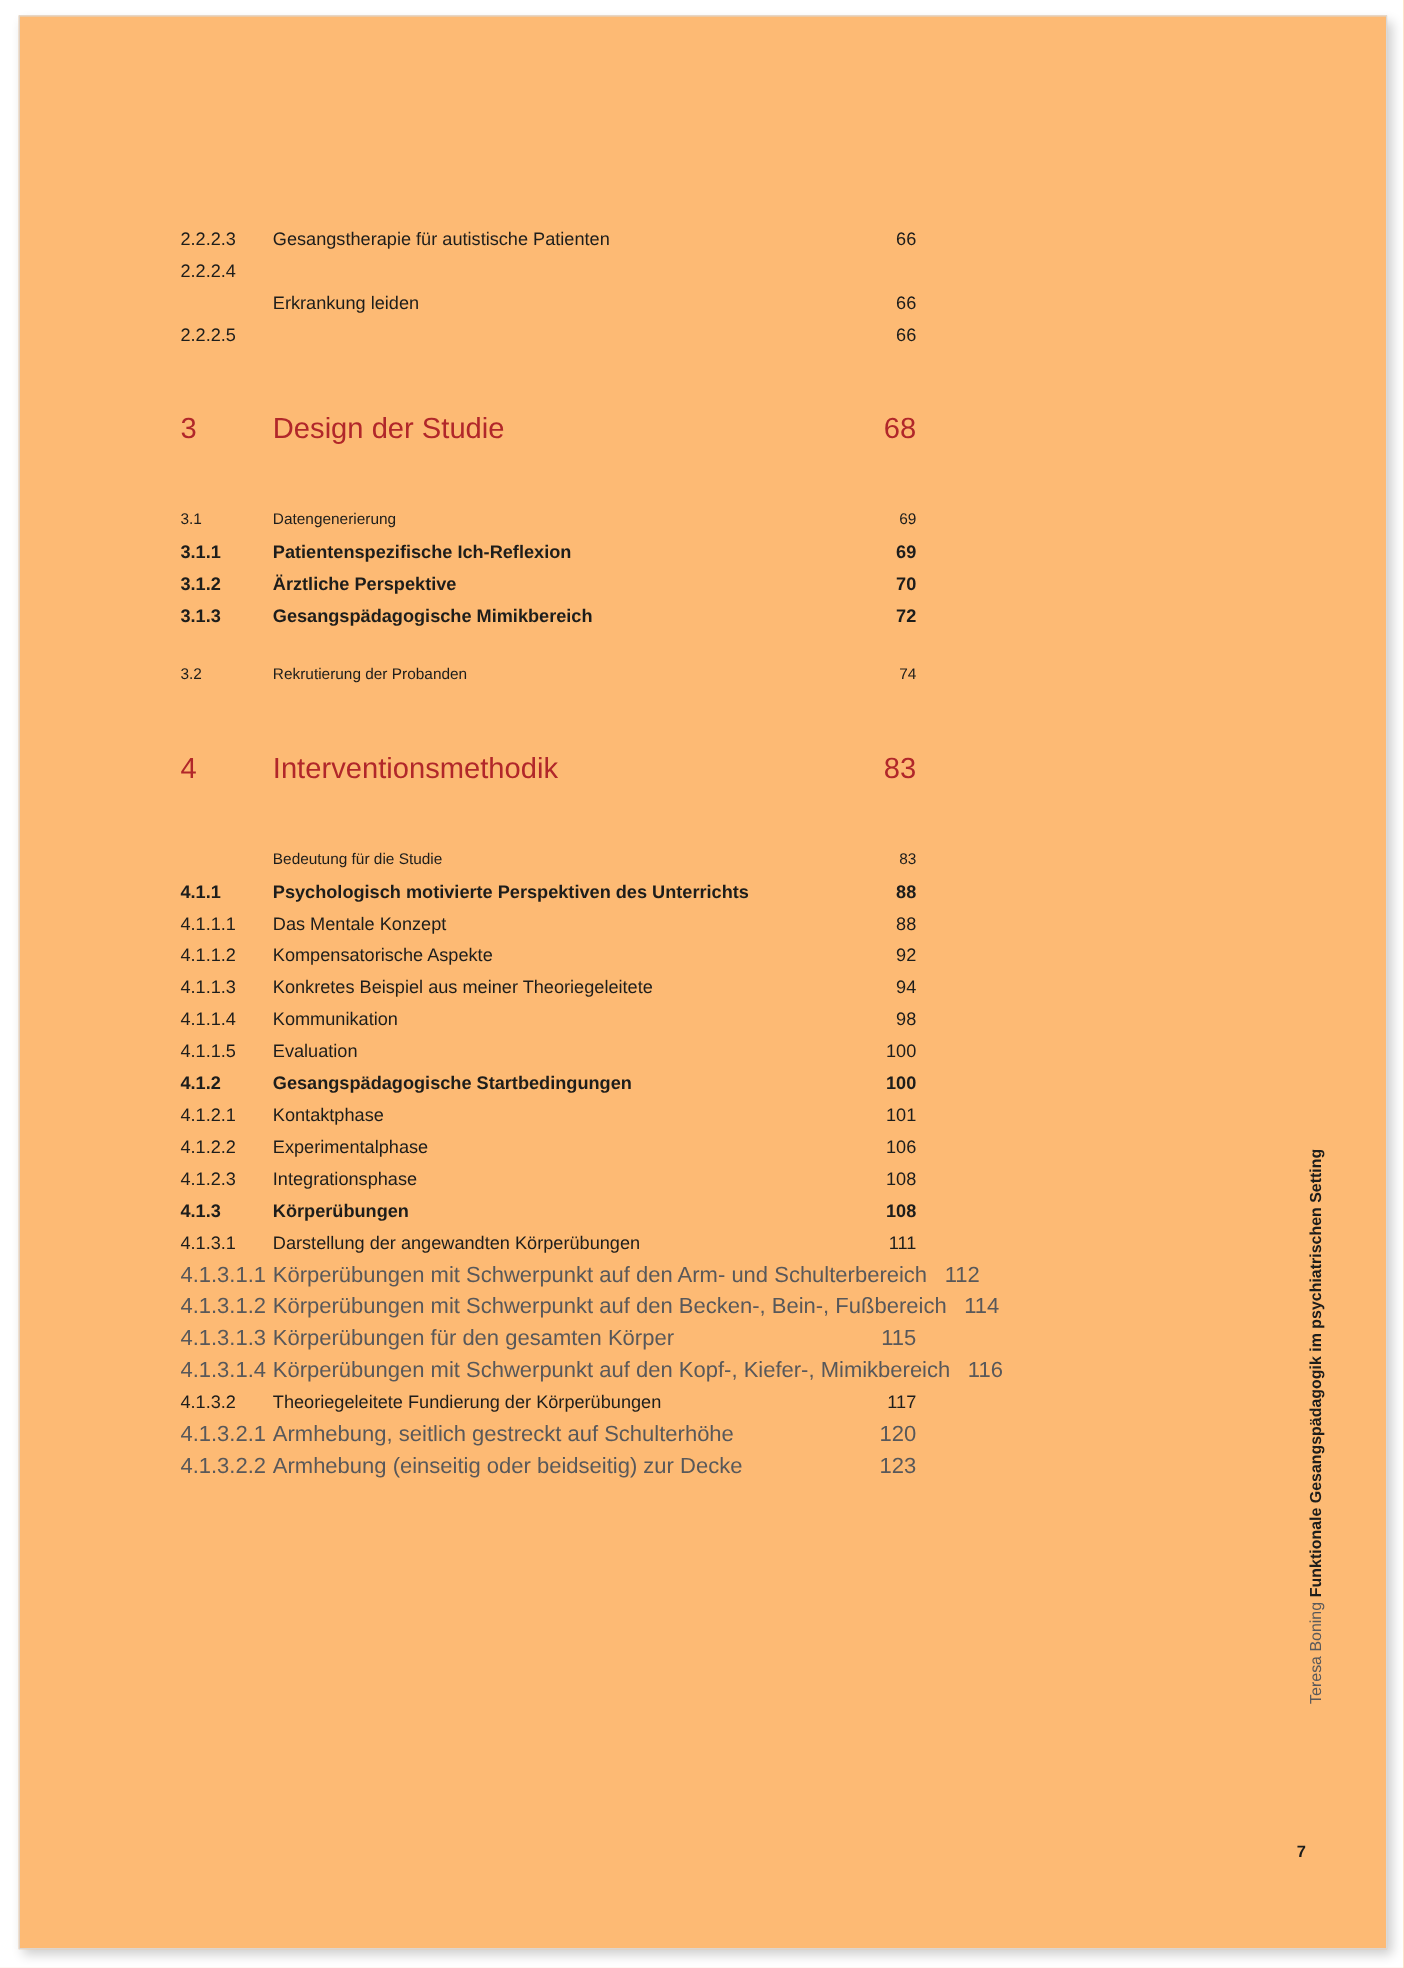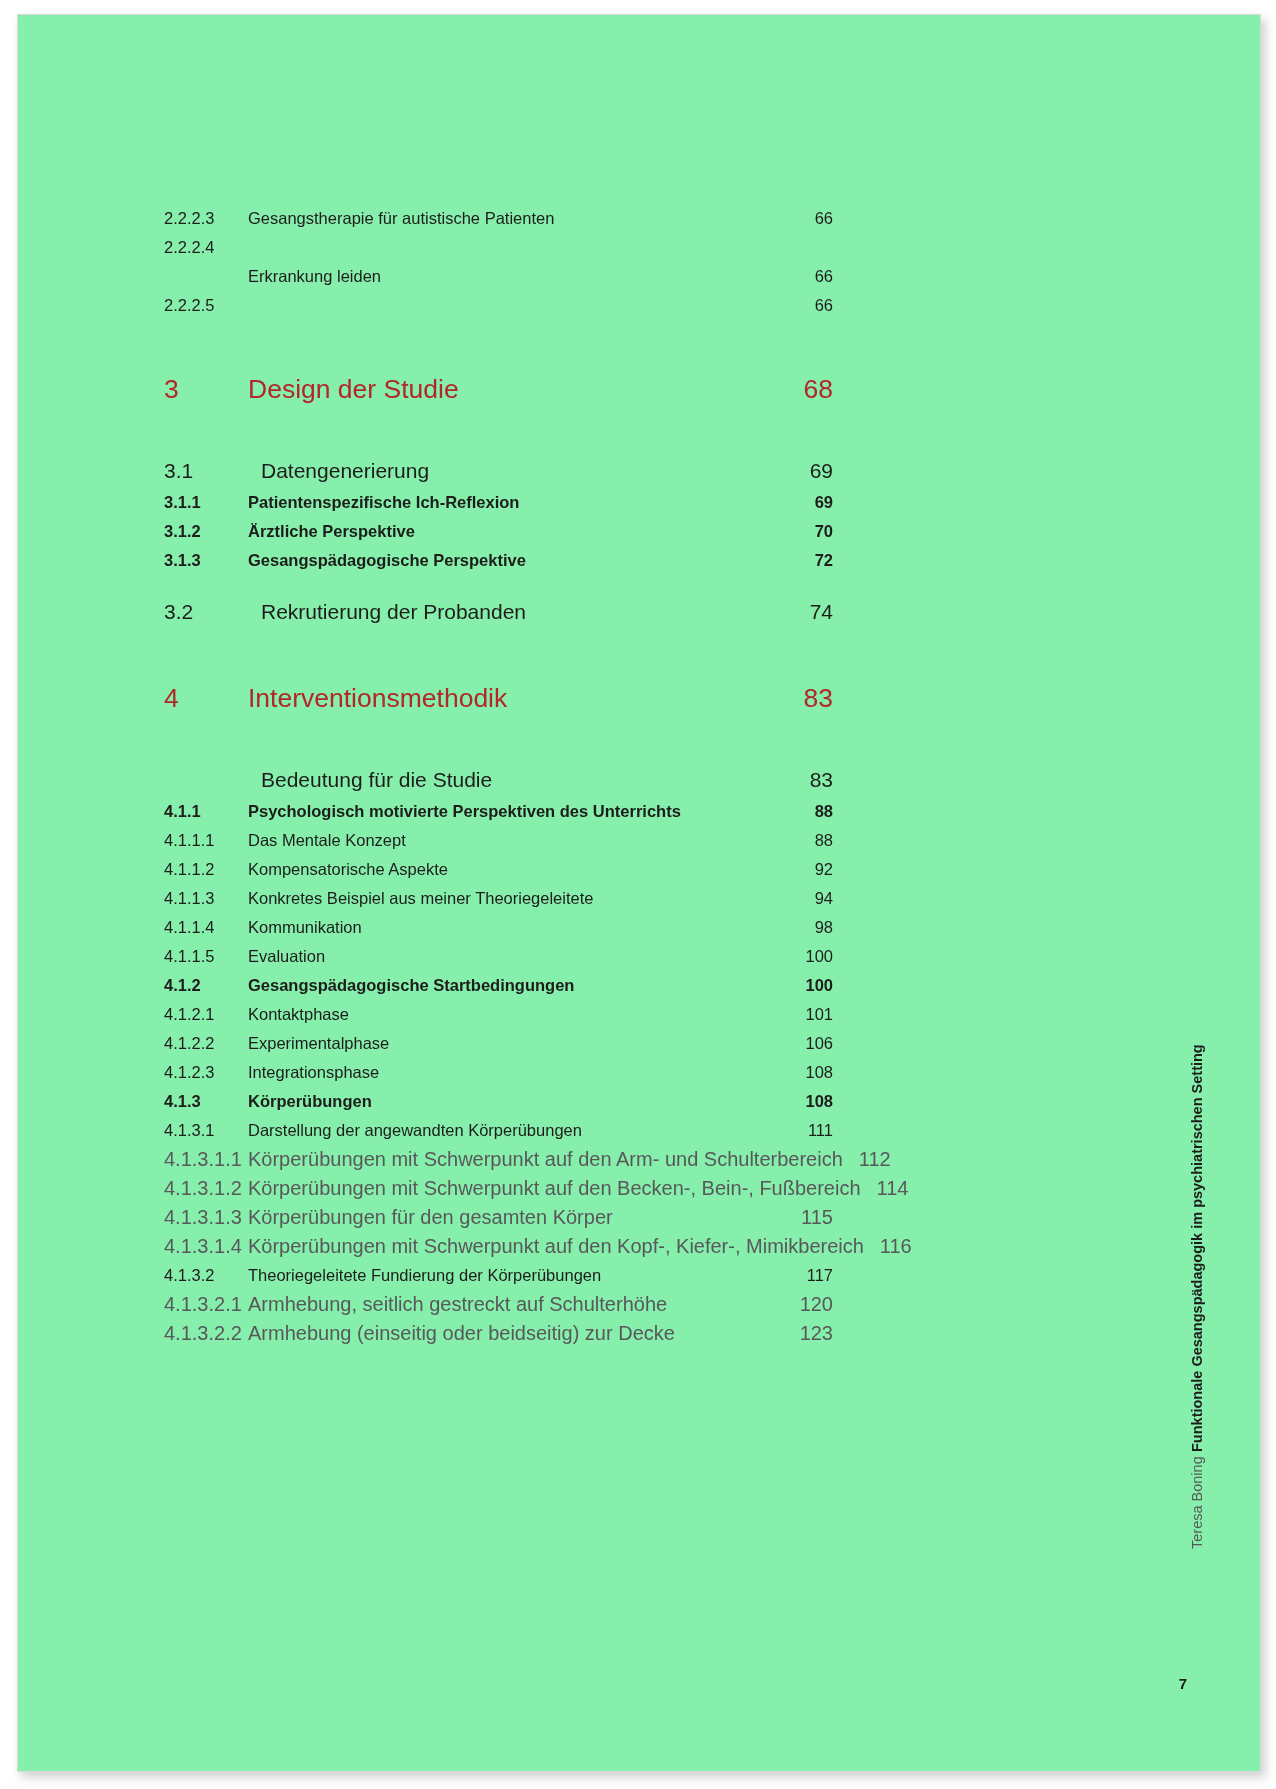--- a/index.html
+++ b/index.html
@@ -9,36 +9,36 @@
     --border:#d9d9d9;
   }
   *{box-sizing:border-box;}
   html,body{margin:0;padding:0;}
   body{
     width:1276px;height:1789px;position:relative;background:#ffffff;
     font-family:"Liberation Sans", sans-serif;color:var(--ink);
   }
   .page{
     position:absolute;left:17px;top:14px;width:1244px;height:1758px;
-    background:#86efac;border:1px solid var(--border);
+    background:#fdba74;border:1px solid var(--border);
     box-shadow:4px 5px 10px rgba(0,0,0,0.20);
     text-decoration:underline;
   }
   .toc{
     position:absolute;left:146px;top:189px;width:669px;
     display:flex;flex-direction:column;
   }
   .row{width:100%;}
   .line{display:flex;align-items:baseline;line-height:29px;font-size:16.5px;}
   .num{flex:0 0 84px;white-space:nowrap;}
   .title{flex:0 1 auto;white-space:nowrap;padding-right:16px;}
   .pg{margin-left:auto;white-space:nowrap;text-align:center;}
   .row.l3 .line{font-weight:700;}
   .row.l5 .line{color:var(--muted);font-size:20px;}
-  .row.l2 .line{font-size:21px;line-height:34px;gap:13px;}
+  .row.l2 .line{font-size:14px;line-height:34px;}
   .row.l2{margin-top:20px;}
   .row.chapter{margin-top:52px;margin-bottom:28px;}
   .row.chapter .line{font-size:26.5px;line-height:34px;color:var(--accent);}
   .spine{
     position:absolute;right:52px;top:1186px;height:348px;width:22px;
     writing-mode:vertical-rl;transform:rotate(180deg);
     font-size:14.5px;line-height:22px;white-space:nowrap;
     display:flex;align-items:center;
   }
   .spine .author{color:var(--muted);font-weight:400;}
@@ -102,21 +102,21 @@
       <div class="row l3">
         <div class="line">
           <span class="num">3.1.2</span>
           <span class="title">Ärztliche Perspektive</span>
           <span class="pg">70</span>
         </div>
       </div>
       <div class="row l3">
         <div class="line">
           <span class="num">3.1.3</span>
-          <span class="title">Gesangspädagogische Perspektive</span>
+          <span class="title">Gesangspädagogische Mimikbereich</span>
           <span class="pg">72</span>
         </div>
       </div>
       <div class="row l2">
         <div class="line">
           <span class="num">3.2</span>
           <span class="title">Rekrutierung der Probanden</span>
           <span class="pg">74</span>
         </div>
       </div>

